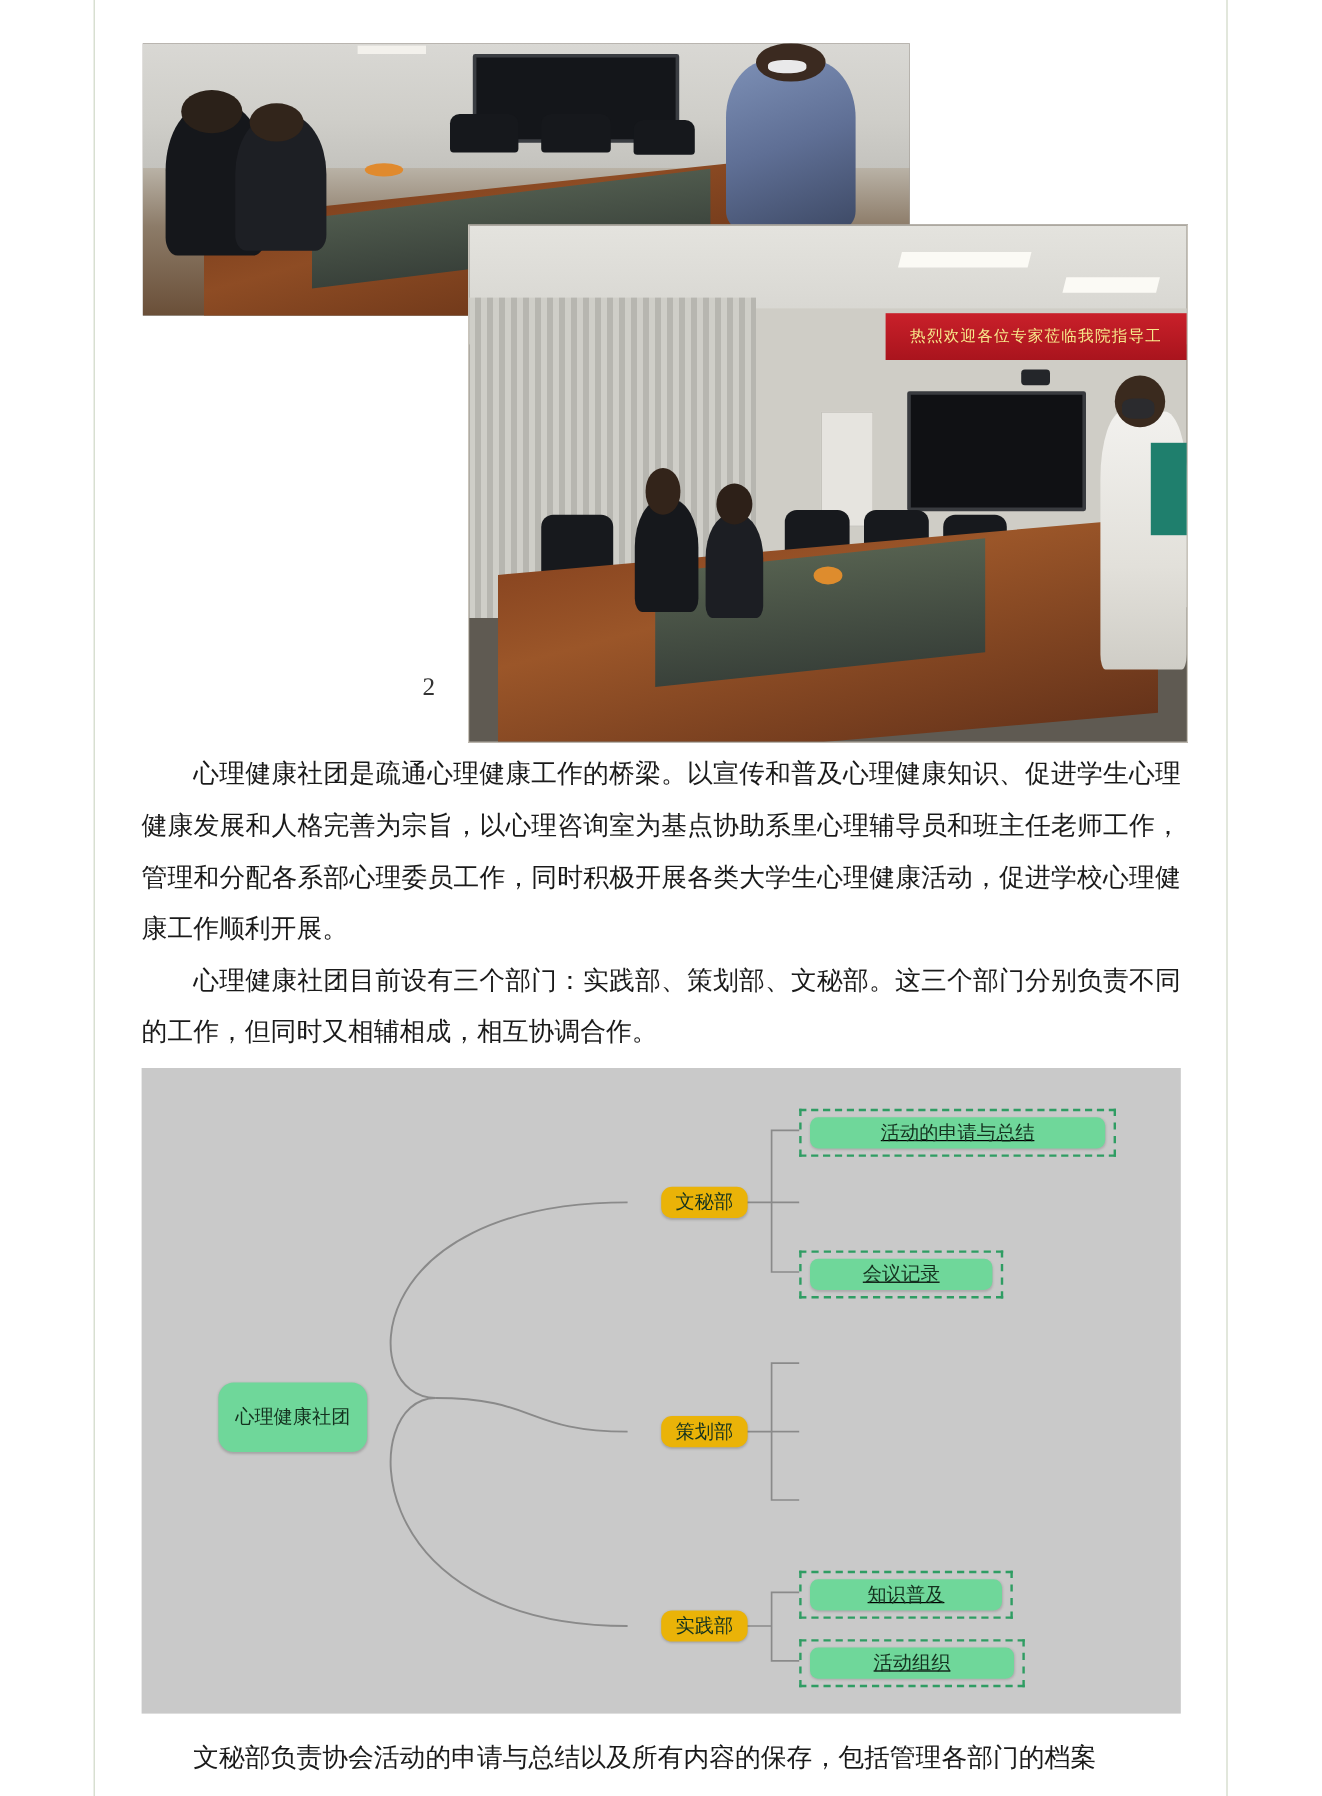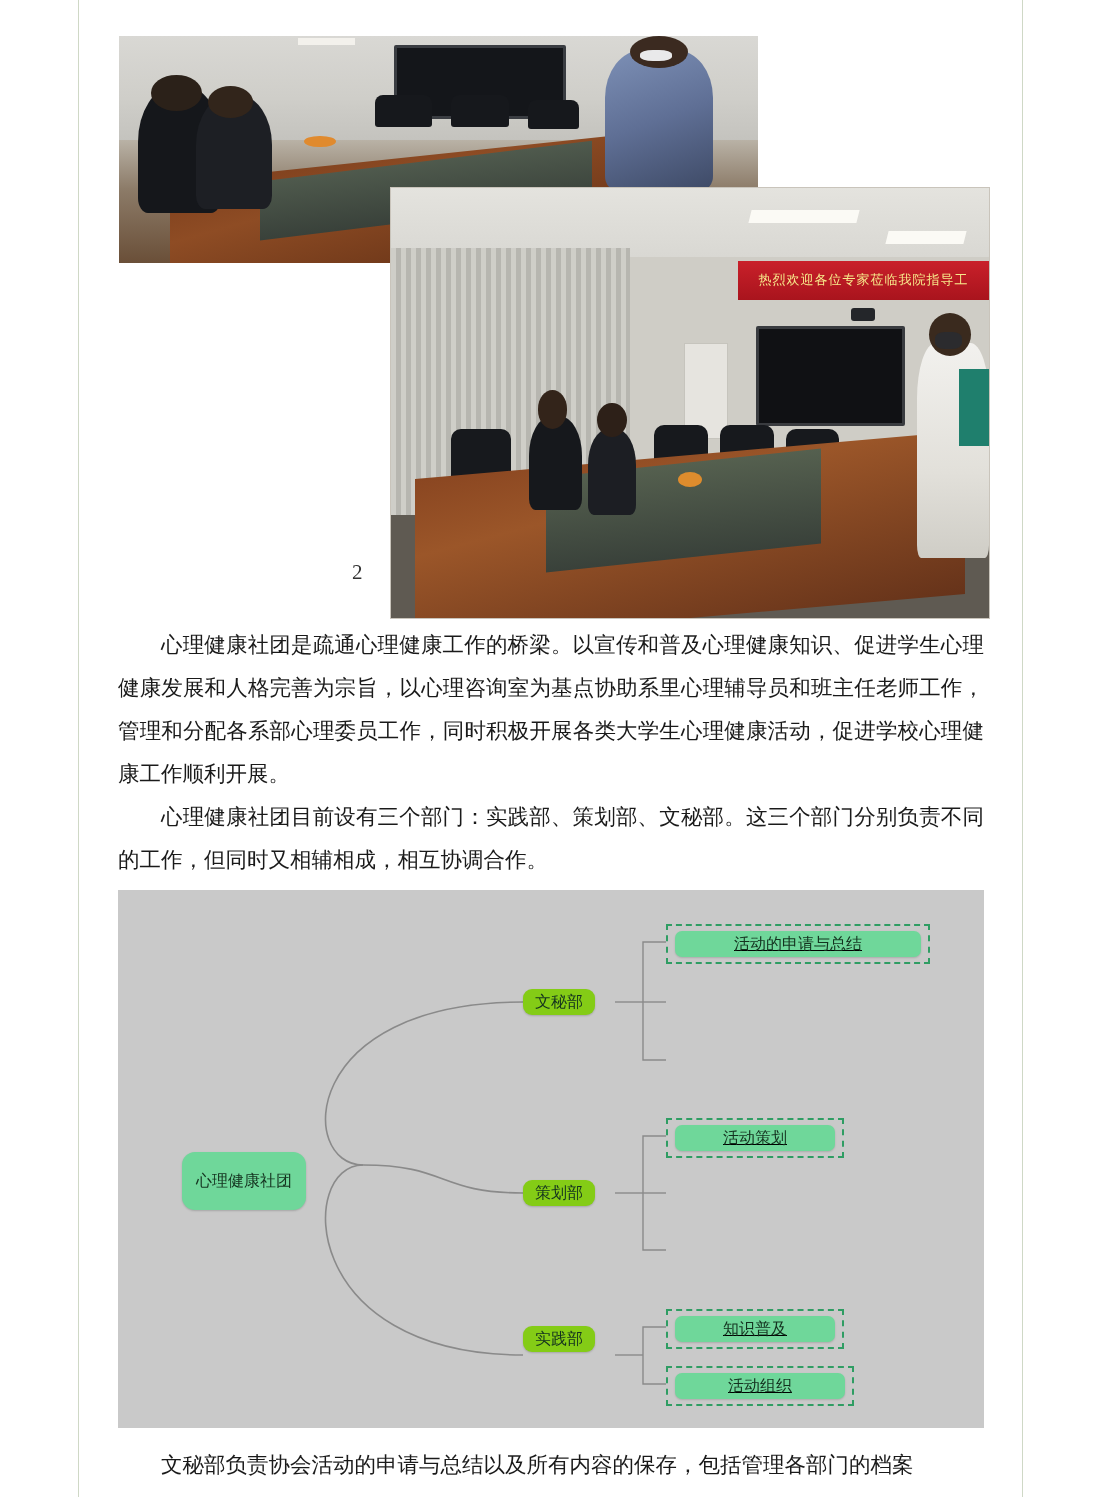--- a/index.html
+++ b/index.html
@@ -271,25 +271,26 @@
     white-space: nowrap;
   }
   .node-root {
     background: #6fd79a;
     border-radius: 13px;
     height: 26px;
     padding: 16px 14px;
     box-shadow: 0 1px 2px rgba(0,0,0,0.18);
   }
   .node-dept {
-    background: #84cc16;
+    background: #eab308;
     border-radius: 9px;
     height: 26px;
     padding: 0 12px;
     box-shadow: 0 1px 2px rgba(0,0,0,0.18);
+    margin-left: 28px;
   }
   .leaf-wrap {
     position: absolute;
     border: 2px dashed #2f9d63;
     padding: 5px 7px;
     box-sizing: border-box;
     text-decoration: underline;
   }
   .leaf {
     background: #6fd79a;
@@ -387,29 +388,29 @@
 
       <path d="M 497 465 L 525 465" fill="none" stroke="#8a8a8a" stroke-width="1.4"></path>
       <path d="M 525 465 L 525 437 L 548 437" fill="none" stroke="#8a8a8a" stroke-width="1.4"></path>
       <path d="M 525 465 L 525 494 L 548 494" fill="none" stroke="#8a8a8a" stroke-width="1.4"></path>
     </svg>
 
     <div class="node node-root" style="left:64px; top:262px;">心理健康社团</div>
 
     <div class="node node-dept" style="left:405px; top:99px;">文秘部</div>
     <div class="node node-dept" style="left:405px; top:290px;">策划部</div>
-    <div class="node node-dept" style="left:405px; top:436px;">实践部</div>
+    <div class="node node-dept" style="left:405px; top:452px;">实践部</div>
 
     <div class="leaf-wrap" style="left:548px; top:34px; width:264px;">
       <div class="leaf">活动的申请与总结</div>
     </div>
-
-    <div class="leaf-wrap" style="left:548px; top:228px; width:178px;">
-      <div class="leaf">活动策划</div>
+    <div class="leaf-wrap" style="left:548px; top:152px; width:170px;">
+      <div class="leaf">会议记录</div>
     </div>
+
 
     <div class="leaf-wrap" style="left:548px; top:419px; width:178px;">
       <div class="leaf">知识普及</div>
     </div>
     <div class="leaf-wrap" style="left:548px; top:476px; width:188px;">
       <div class="leaf">活动组织</div>
     </div>
   </div>
 
   <div class="body-text para-3 indent">文秘部负责协会活动的申请与总结以及所有内容的保存，包括管理各部门的档案</div>

